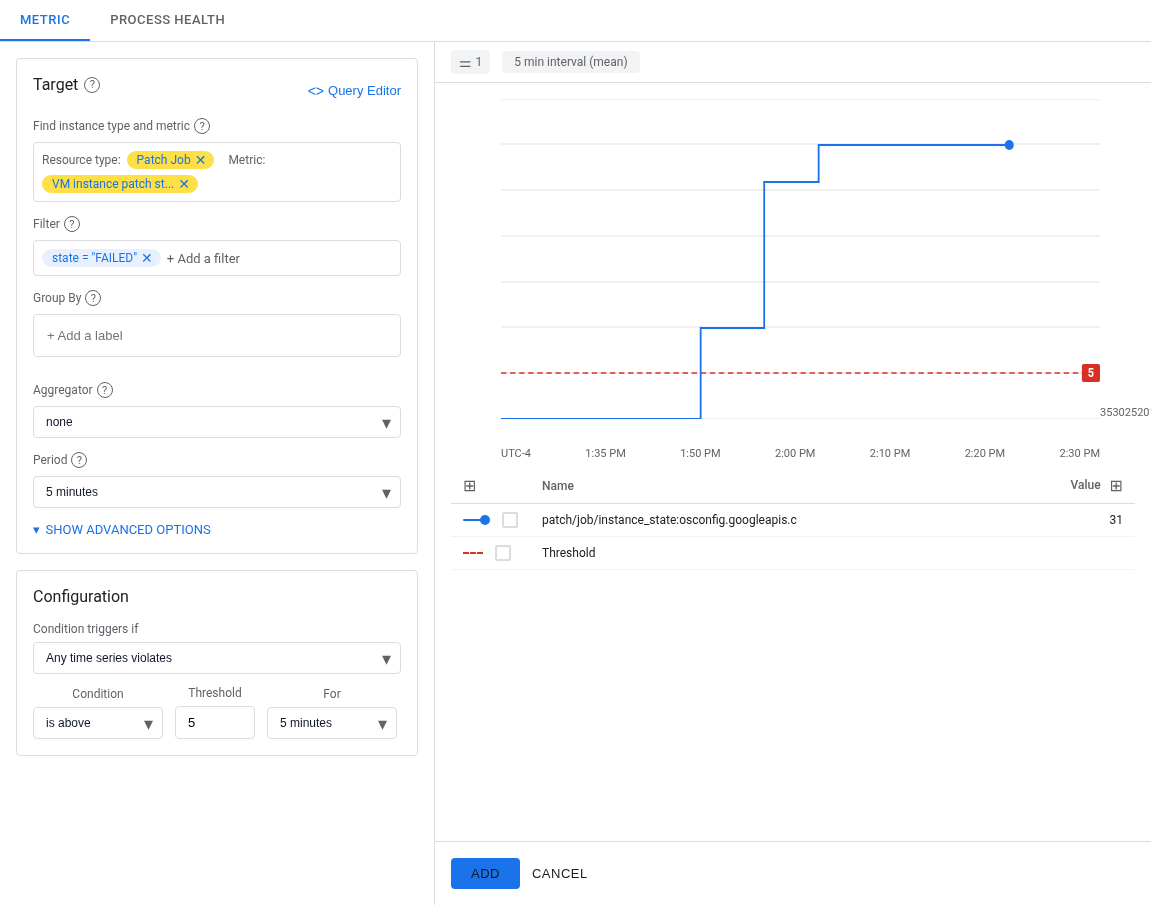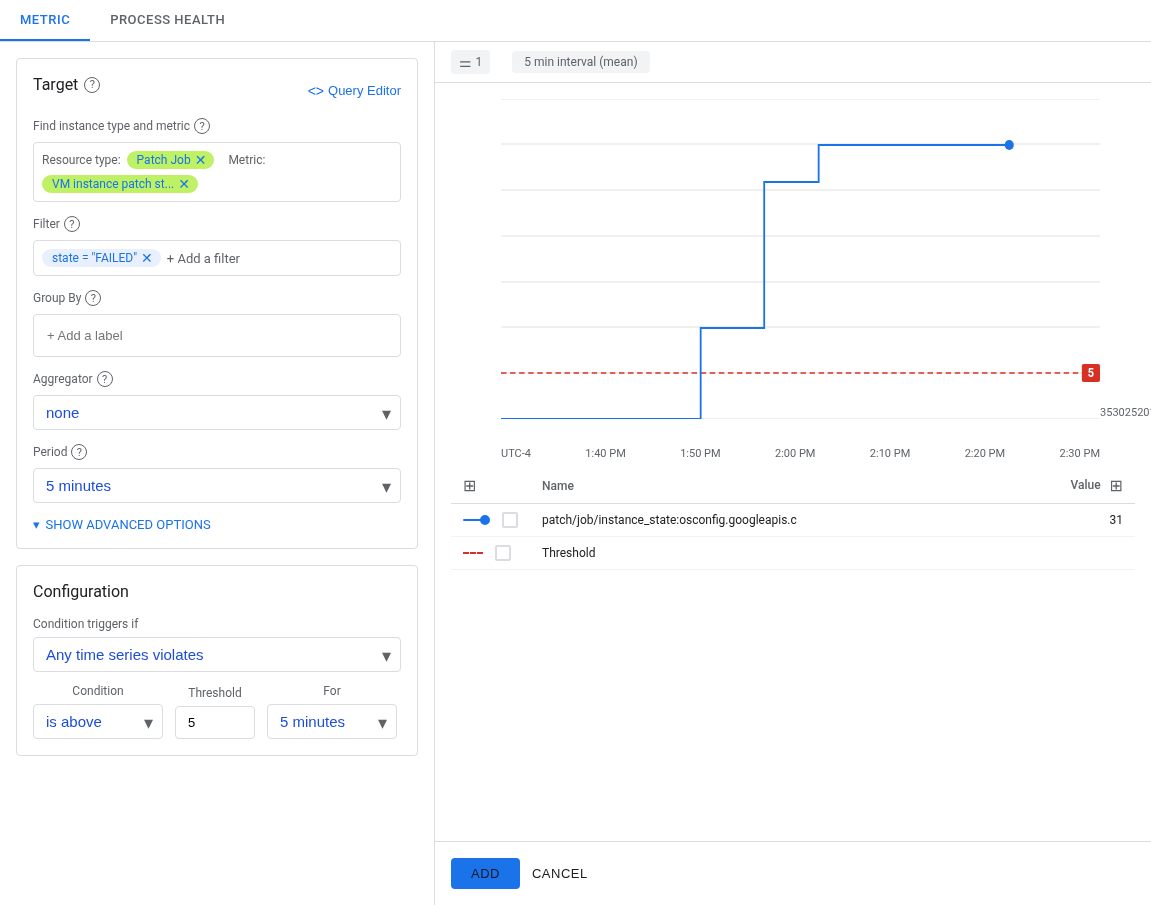--- a/index.html
+++ b/index.html
@@ -21,52 +21,52 @@
     .help-icon { width: 16px; height: 16px; border-radius: 50%; border: 1px solid #5f6368; color: #5f6368; font-size: 11px; display: inline-flex; align-items: center; justify-content: center; cursor: pointer; }
 
     .query-editor-btn { display: flex; align-items: center; gap: 4px; color: #1a73e8; font-size: 13px; cursor: pointer; border: none; background: none; }
 
     
     .sub-label { font-size: 12px; color: #5f6368; margin-bottom: 8px; margin-top: 10px; display: flex; align-items: center; gap: 4px; }
 
     
     .chip-row { display: flex; align-items: center; flex-wrap: wrap; gap: 6px; padding: 8px; background: #fff; border: 1px solid #dadce0; border-radius: 4px; min-height: 36px; }
     .chip-label { font-size: 12px; color: #5f6368; }
-    .chip { display: flex; align-items: flex-start; background: #bef264; border-radius: 16px; padding: 2px 8px 2px 10px; font-size: 12px; color: #1a73e8; gap: 4px; }
+    .chip { display: flex; align-items: flex-start; background: #fde047; border-radius: 16px; padding: 2px 8px 2px 10px; font-size: 12px; color: #1a73e8; gap: 4px; }
     .chip-close { cursor: pointer; font-size: 14px; color: #1a73e8; line-height: 1; }
 
     .filter-row { display: flex; align-items: center; gap: 6px; padding: 8px; border: 1px solid #dadce0; border-radius: 4px; min-height: 36px; flex-wrap: wrap; }
     .filter-chip { display: flex; align-items: center; background: #e8f0fe; border-radius: 16px; padding: 2px 8px 2px 10px; font-size: 12px; color: #1a73e8; gap: 4px; }
     .add-filter { color: #5f6368; font-size: 13px; cursor: pointer; }
 
     .group-by-input { width: 100%; padding: 13px; border: 1px solid #dadce0; border-radius: 4px; font-size: 13px; color: #9aa0a6; outline: none; }
 
     .dropdown-row { position: relative; }
-    .dropdown-select { width: 100%; padding: 8px 32px 8px 12px; border: 1px solid #dadce0; border-radius: 4px; font-size: 15px; color: #1d4ed8; appearance: none; background: #fff; cursor: pointer; outline: none; }
+    .dropdown-select { width: 100%; padding: 8px 32px 8px 12px; border: 1px solid #dadce0; border-radius: 4px; font-size: 12px; color: #0f172a; appearance: none; background: #fff; cursor: pointer; outline: none; }
     .dropdown-arrow { position: absolute; right: 10px; top: 50%; transform: translateY(-50%); color: #5f6368; pointer-events: none; font-size: 18px; }
 
     .advanced-options { display: flex; align-items: center; gap: 6px; color: #1a73e8; font-size: 13px; cursor: pointer; margin-top: 8px; }
 
     
     .config-title { font-size: 16px; font-weight: 400; margin-bottom: 16px; }
 
     .field-label { font-size: 12px; color: #5f6368; margin-bottom: 6px; }
 
     .bottom-row { display: flex; gap: 12px; align-items: flex-end; margin-top: 12px; }
     .cond-col { display: flex; flex-direction: column; align-items: center; }
     .cond-col label { font-size: 12px; color: #5f6368; margin-bottom: 6px; }
 
     .threshold-input { width: 80px; padding: 8px 12px; border: 1px solid #dadce0; border-radius: 4px; font-size: 13px; outline: none; }
 
     
     .right-panel { flex: 1; display: flex; flex-direction: column; overflow: hidden; }
 
     .chart-toolbar { padding: 8px 16px; display: flex; align-items: center; gap: 12px; border-bottom: 1px solid #dadce0; }
     .filter-badge { display: flex; align-items: center; gap: 4px; background: #f1f3f4; border-radius: 4px; padding: 4px 8px; font-size: 12px; color: #5f6368; cursor: pointer; }
-    .interval-badge { background: #f1f3f4; border-radius: 4px; padding: 4px 12px; font-size: 12px; color: #5f6368; cursor: pointer; margin-left: 10px; }
+    .interval-badge { background: #f1f3f4; border-radius: 4px; padding: 4px 12px; font-size: 12px; color: #5f6368; cursor: pointer; }
 
     .chart-area { flex: 1; position: relative; padding: 16px; min-height: 300px; }
     .chart-container { position: relative; width: 100%; height: 340px; }
 
     
     .y-axis { position: absolute; right: 0; top: 0; height: 320px; width: 35px; display: flex; justify-content: space-between; align-items: flex-end; padding-right: 4px; }
     .y-label { font-size: 11px; color: #5f6368; }
 
     
     .x-axis { display: flex; justify-content: space-between; padding: 4px 35px 0 50px; }
@@ -143,21 +143,21 @@
         </div>
         <span class="add-filter">+ Add a filter</span>
       </div>
 
       <div class="sub-label" style="margin-top:14px;">
         <span>Group By</span>
         <span class="help-icon">?</span>
       </div>
       <input class="group-by-input" type="text" placeholder="+ Add a label" style="">
 
-      <div class="sub-label" style="margin-top:14px;">
+      <div class="sub-label" style="margin-top:25px;">
         <span>Aggregator</span>
         <span class="help-icon">?</span>
       </div>
       <div class="dropdown-row">
         <select class="dropdown-select">
           <option>none</option>
         </select>
         <span class="dropdown-arrow">▾</span>
       </div>
 
@@ -262,21 +262,21 @@
           <text x="650" y="278" text-anchor="middle" fill="white" font-size="12" font-weight="bold">5</text>
 
           <polyline points="0,320 220,320 220,229 290,229 290,83 350,83 350,46 560,46" fill="none" stroke="#1a73e8" stroke-width="2"></polyline>
 
           <circle cx="560" cy="46" r="5" fill="#1a73e8"></circle>
         </svg>
       </div>
 
       <div class="x-axis" style="margin-top:4px;">
         <span class="x-label">UTC-4</span>
-        <span class="x-label">1:40 PM</span>
+        <span class="x-label">1:35 PM</span>
         <span class="x-label">1:50 PM</span>
         <span class="x-label">2:00 PM</span>
         <span class="x-label">2:10 PM</span>
         <span class="x-label">2:20 PM</span>
         <span class="x-label">2:30 PM</span>
       </div>
 
       <table class="legend-table">
         <thead>
           <tr>

